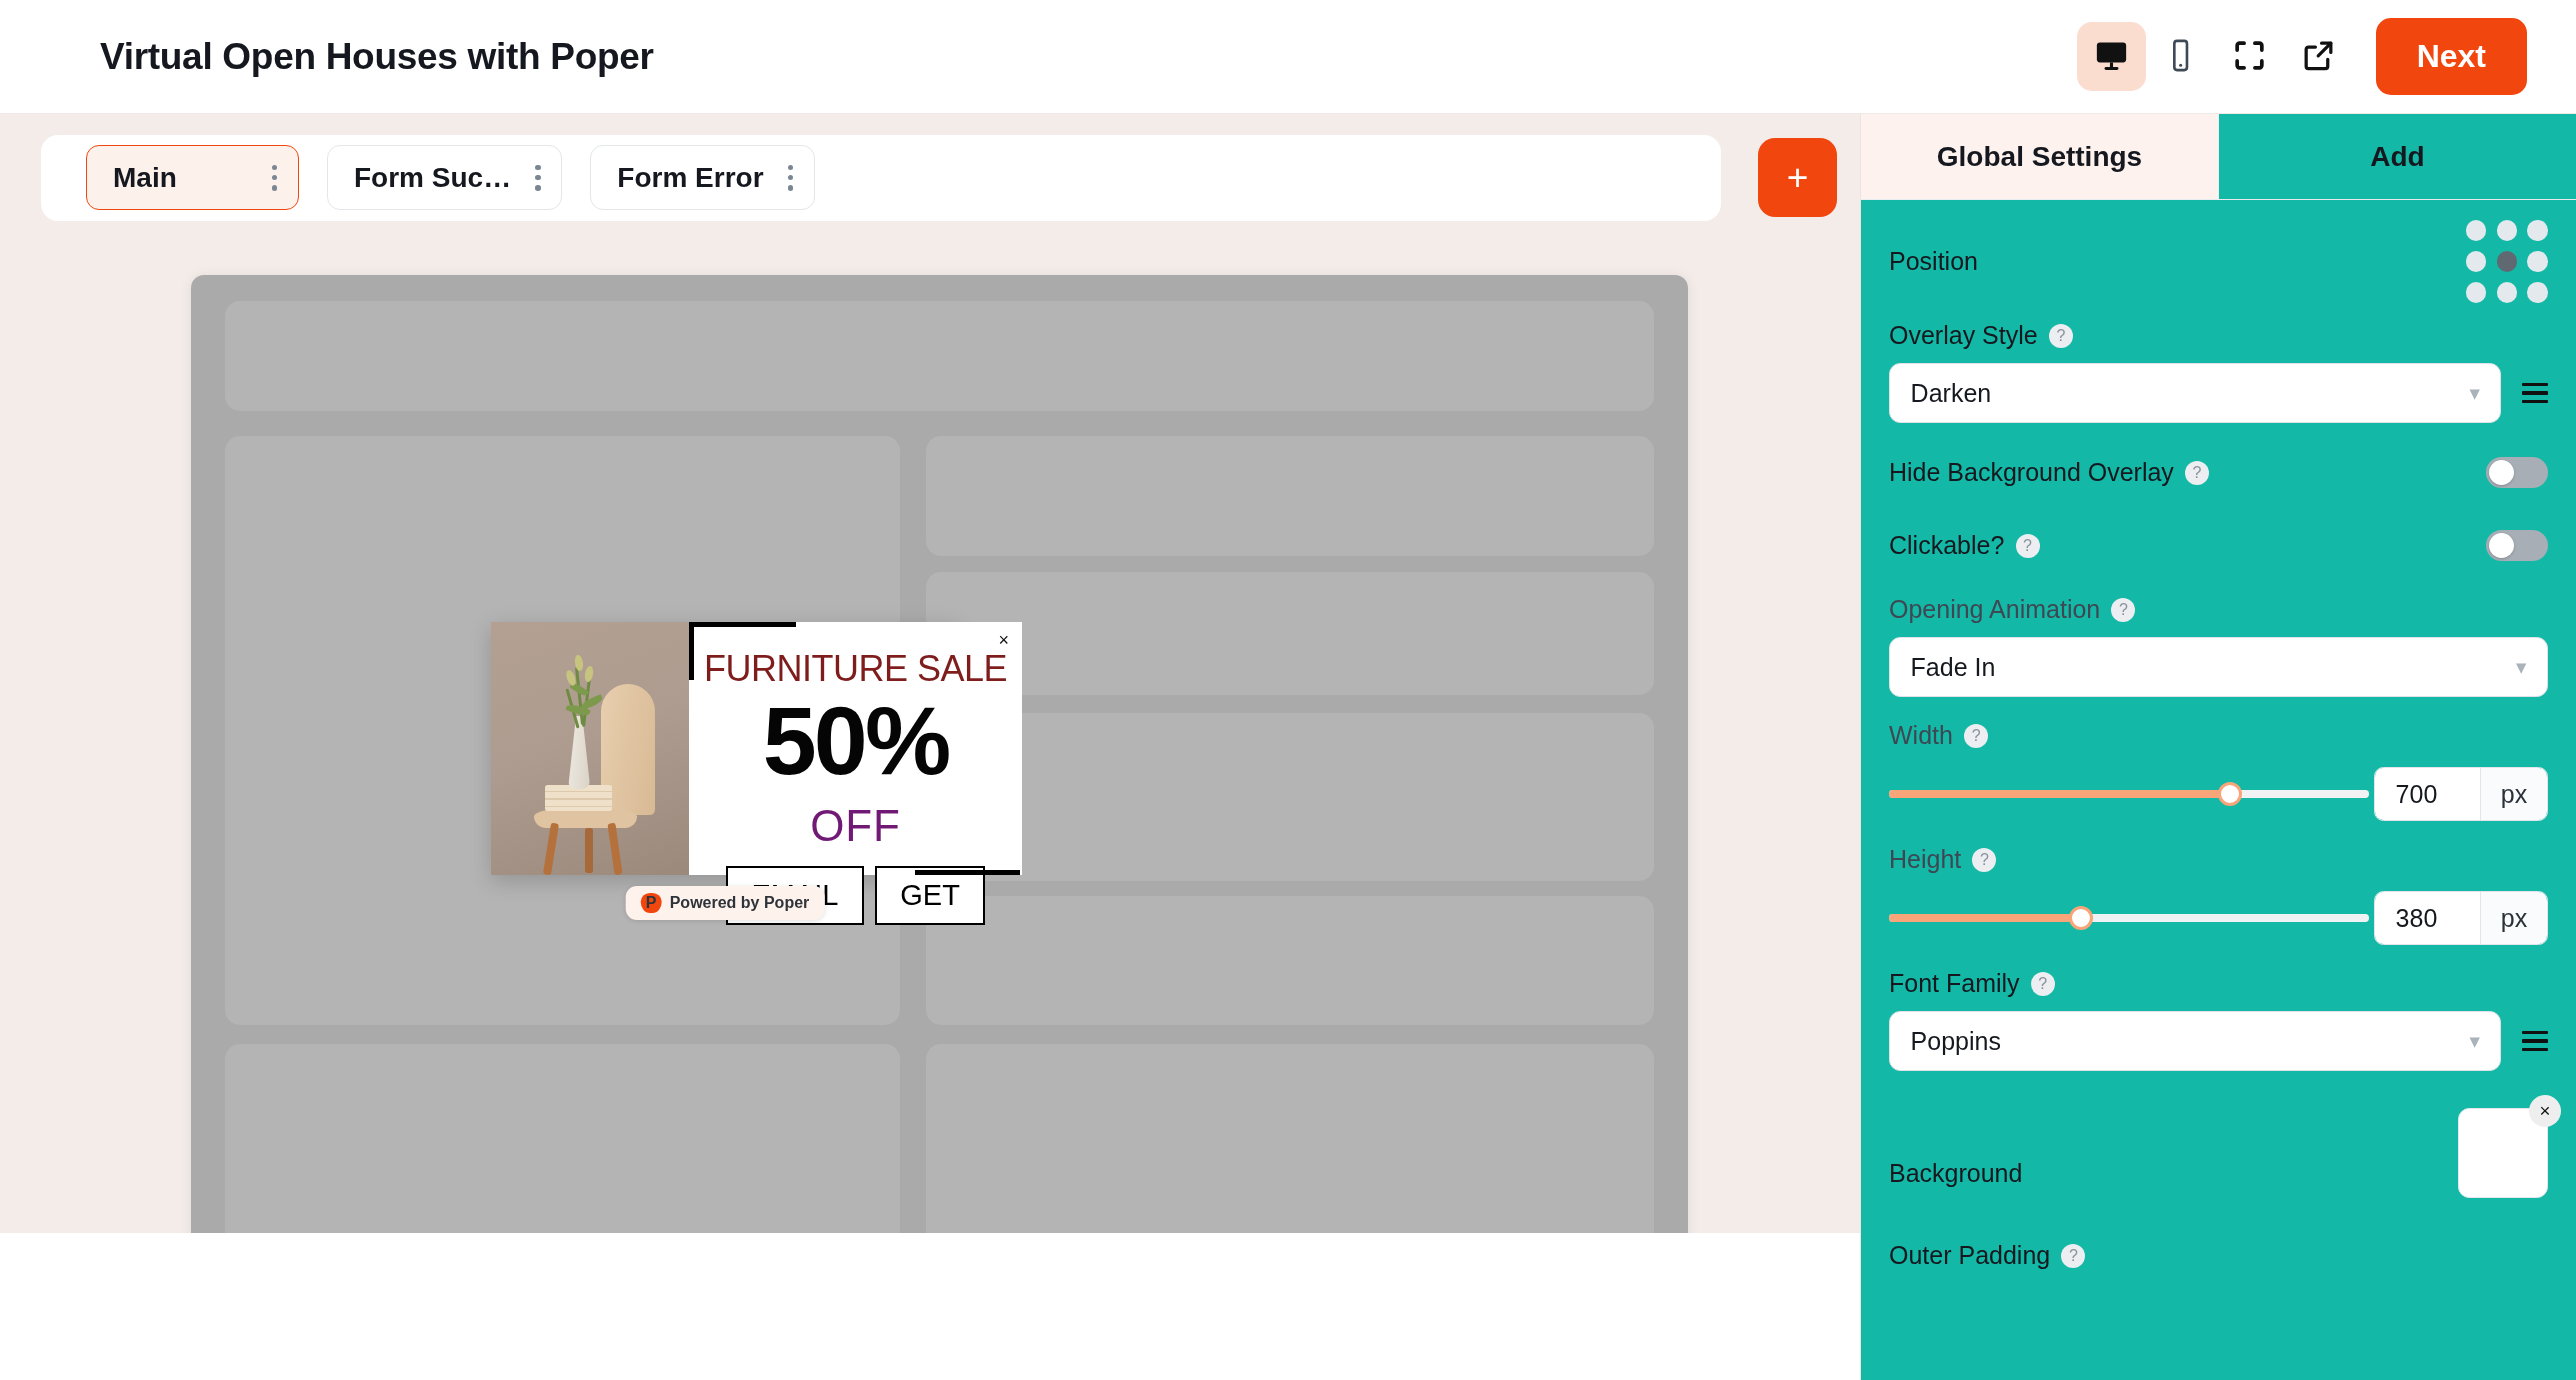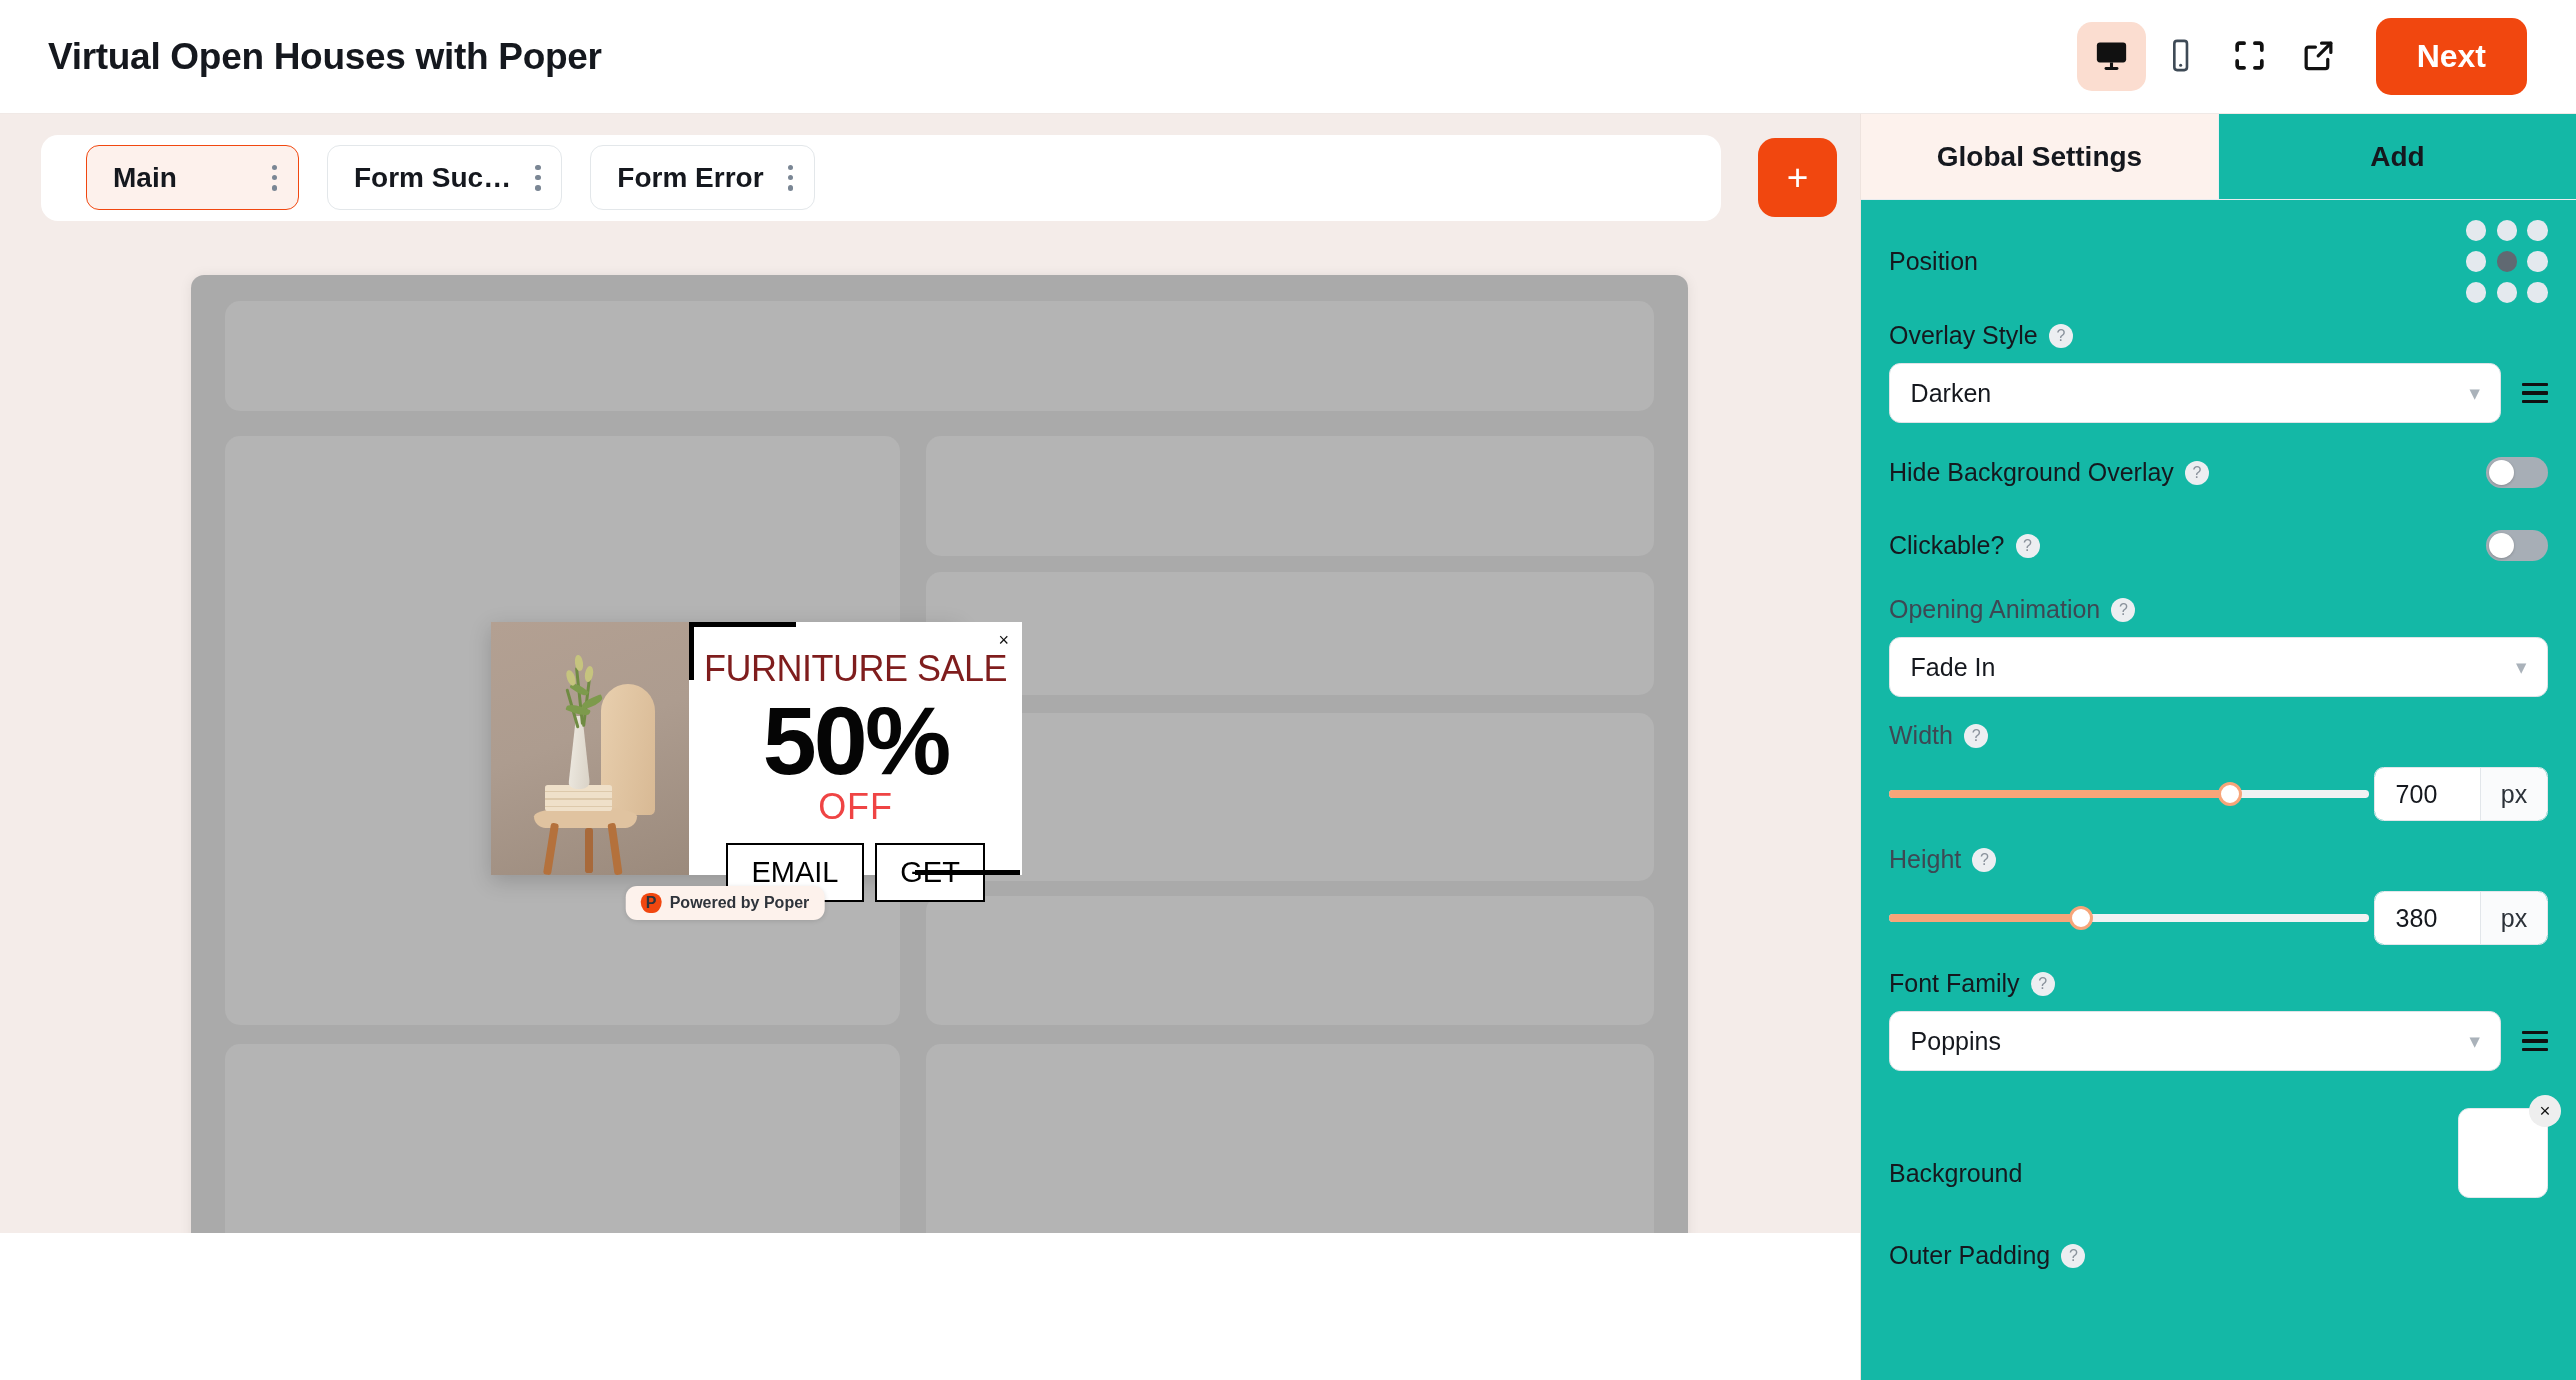--- a/index.html
+++ b/index.html
@@ -12,21 +12,21 @@
 
   
   .topbar {
     position: absolute; left: 0; top: 0;
     width: 2576px; height: 114px;
     background: #ffffff;
     display: flex; align-items: center;
     border-bottom: 0.9px solid #f0e9e6;
   }
   .app-title {
-    margin-left: 48px;
+    margin-left: 100px;
     font-size: 37px; font-weight: 600; color: #15181e;
     letter-spacing: -0.3px;
   }
   .topbar-actions {
     margin-left: auto; margin-right: 49px;
     display: flex; align-items: center; 
   }
   .icon-btn {
     width: 69px; height: 69px; border-radius: 15px;
     display: flex; align-items: center; justify-content: center;
@@ -207,22 +207,22 @@
   .sale-title {
     margin-top: 13px; font-size: 36px; font-weight: 400; color: #7f1d1d;
     letter-spacing: -0.5px; white-space: nowrap;
     font-family: "Liberation Sans", sans-serif;
   }
   .sale-pct {
     margin-top: 5.6px; font-size: 97px; font-weight: 700; line-height: .92;
     color: #050505; letter-spacing: -2.8px;
   }
   .sale-off {
-    font-size: 36px; font-weight: 400; color: #ef4444; letter-spacing: 0.9px;
-    margin-top: 1px;
+    font-size: 44px; font-weight: 400; color: #701a75; letter-spacing: 0.9px;
+    margin-top: 16px;
   }
   .sale-btns { display: flex; gap: 11.2px; margin-top: 15px; }
   .sale-btn {
     border: 2.8px solid #000; background: #fff; color: #000;
     font-size: 29px; font-weight: 500; padding: 11.2px 0;
     font-family: "Liberation Sans", sans-serif; cursor: pointer;
   }
   .sale-btn.email { width: 138px; }
   .sale-btn.get { width: 110px; }
 

